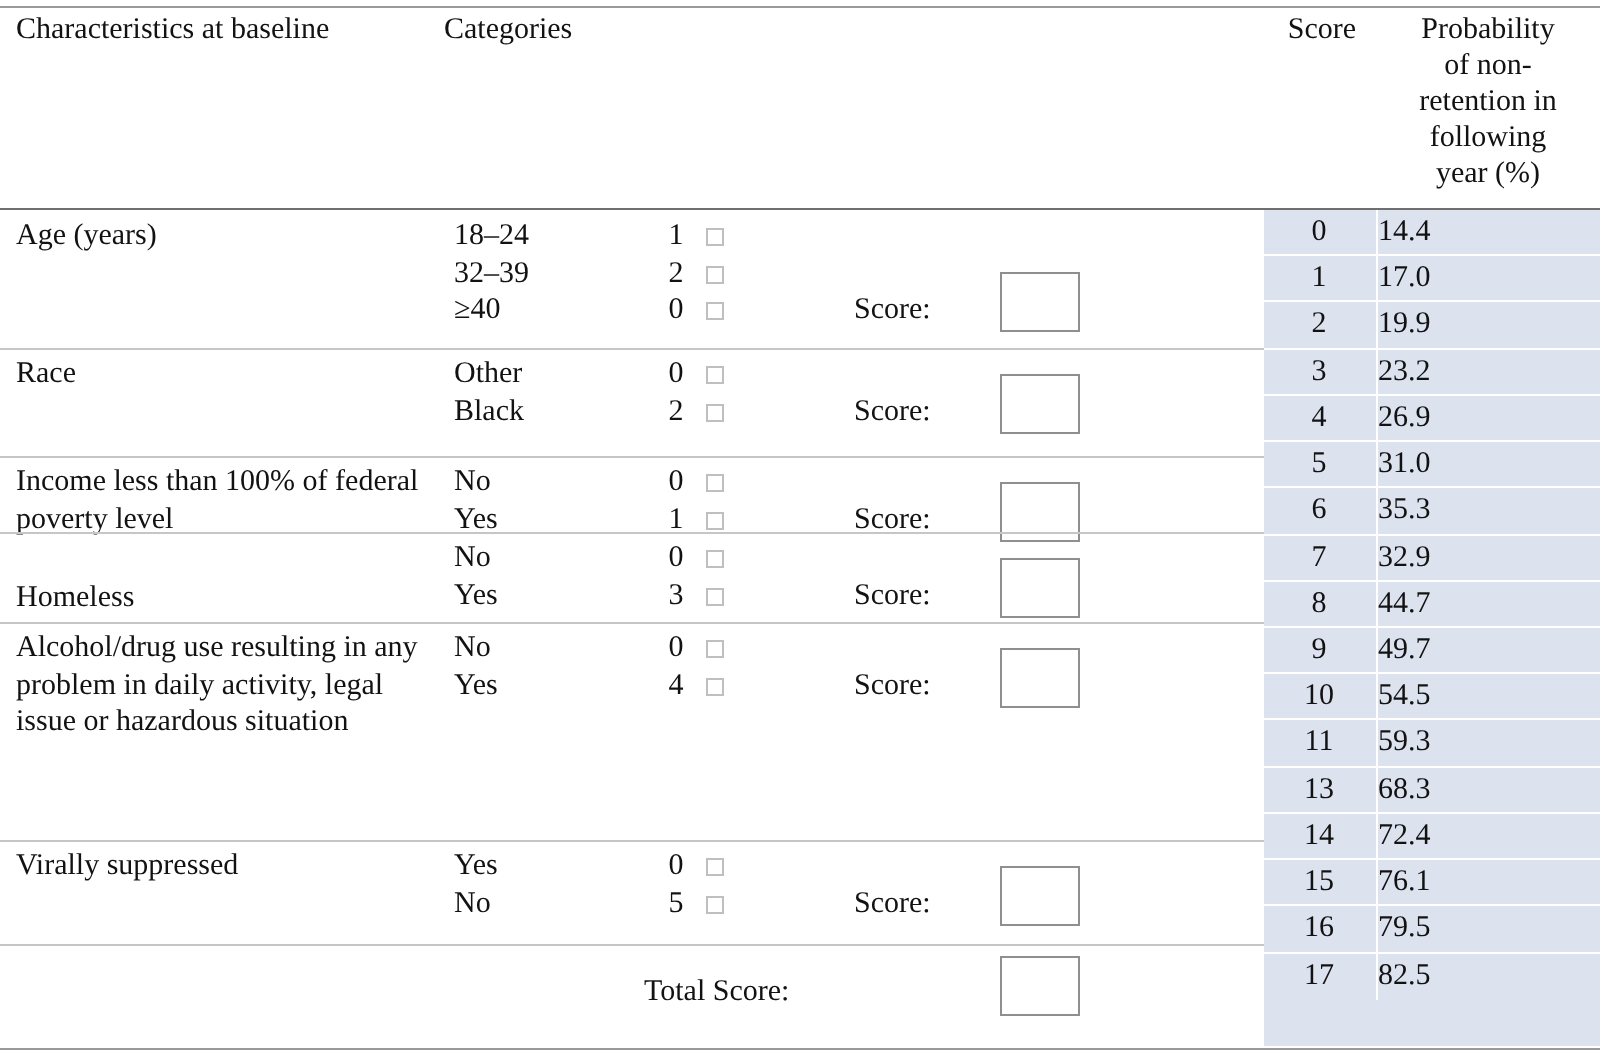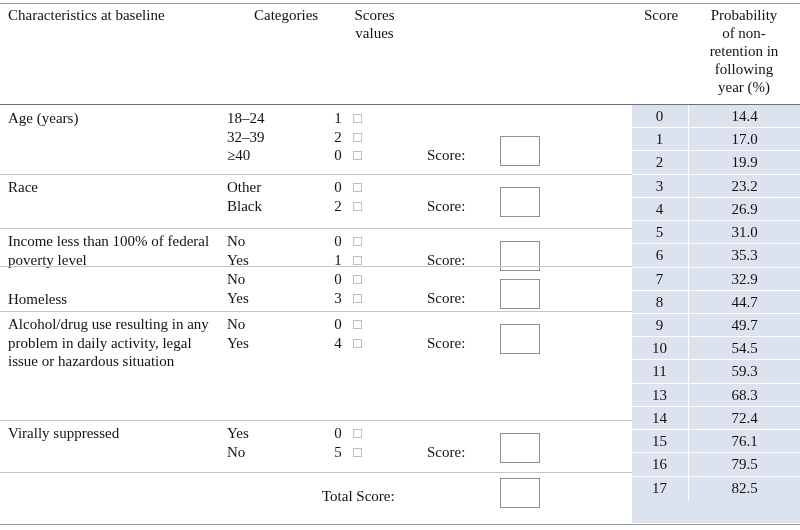--- a/index.html
+++ b/index.html
@@ -52,21 +52,21 @@
   }
 
   
   .hdr {
     position: absolute;
     font-size: 15px;
     line-height: 18px;
     white-space: pre-line;
   }
   .hdr-char   { left: 8px;   top: 6px; }
-  .hdr-cat    { left: 222px; top: 6px; margin-left: 32px; }
+  .hdr-cat    { left: 222px; top: 6px; }
   .hdr-scores { left: 337px; top: 6px; text-align: center; width: 75px; }
 
   .hdr-score-r {
     position: absolute;
     left: 636px;
     top: 6px;
     width: 50px;
     text-align: center;
     font-size: 15px;
     line-height: 18px;
@@ -178,38 +178,35 @@
     top: 0;
     width: 1px;
     height: 100%;
     background: #ffffff;
   }
   .risk-prob {
     position: absolute;
     left: 57px;
     top: 2px;
     width: 111px;
-    text-align: center;
     font-size: 15px;
     line-height: 19px;
   }
 </style>
 </head>
 <body>
 
 <div id="sheet">
 
   <div class="rule top"></div>
   <div class="rule-head"></div>
   <div class="rule bottom"></div>
 
   <div class="hdr hdr-char">Characteristics at baseline</div>
   <div class="hdr hdr-cat">Categories</div>
-  <div class="hdr hdr-scores">Scores
-values</div>
   <div class="hdr-score-r">Score</div>
   <div class="hdr-prob">Probability
 of non-
 retention in
 following
 year (%)</div>
 
   <div id="worksheet-body">
       <div class="char-label" style="top: 109px;">Age (years)</div>
       <div class="cat-label" style="top: 109px;">18–24</div>

